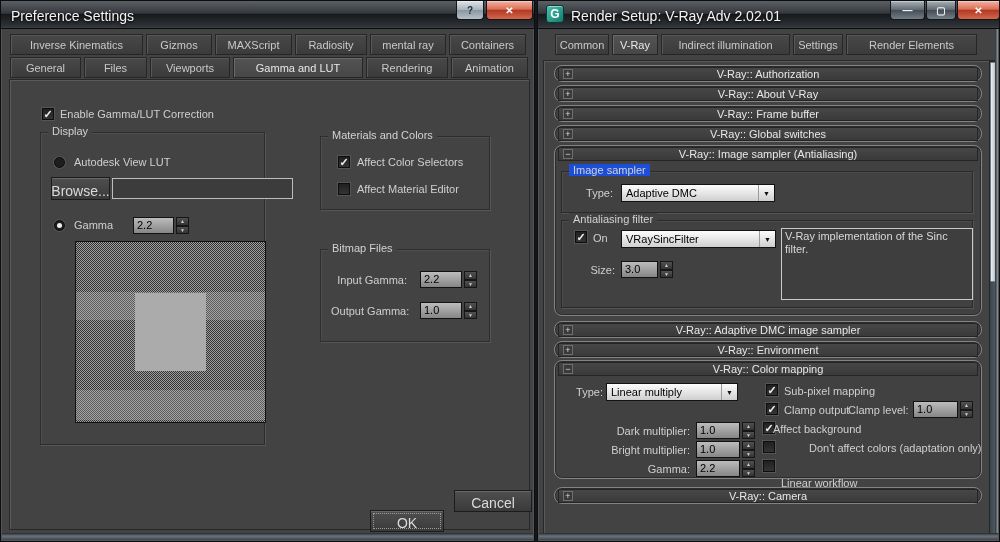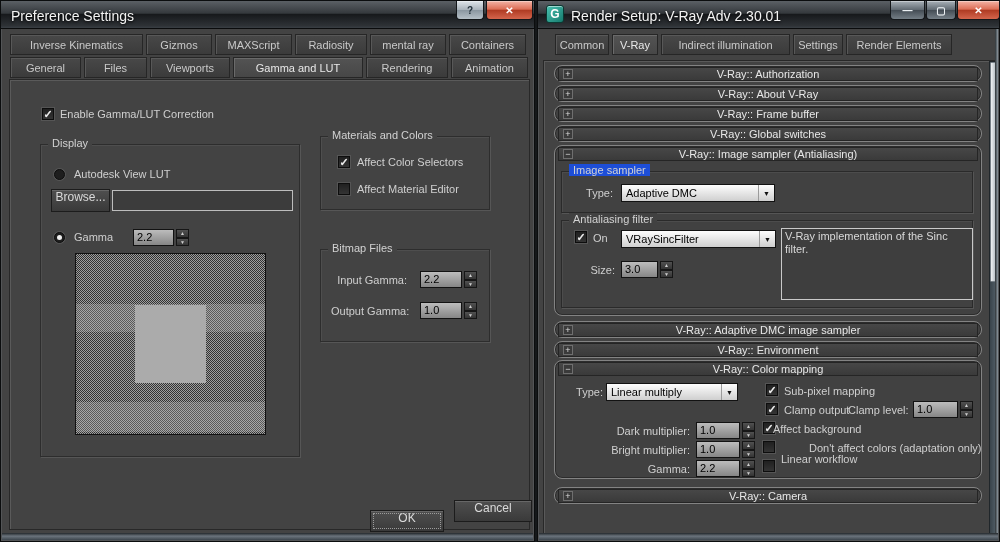--- a/index.html
+++ b/index.html
@@ -51,22 +51,22 @@
   .spin { position:absolute; width:13px; height:17px; display:flex; flex-direction:column; }
   .spin span { flex:1; background:linear-gradient(#515151,#343434); border:1px solid #161616;
                color:#cfcfcf; font-size:5px; line-height:6px; text-align:center; cursor:default; }
   .combo { position:absolute; height:18px; background:linear-gradient(#fdfdfd,#cfcfcf); border:1px solid #121212;
            display:flex; align-items:center; cursor:default; }
   .combo .txt { flex:1; padding-left:4px; font-size:11px; color:#000; white-space:nowrap; overflow:hidden; }
   .combo .arrow { width:16px; align-self:stretch; border-left:1px solid #9b9b9b; display:flex;
                   align-items:center; justify-content:center; font-size:7px; color:#101010; }
   .txtfield { position:absolute; background:#3c3c3c; border:1px solid #bdbdbd; height:21px; color:#ddd; font-size:11px; padding:0 3px; }
   .btn { position:absolute; background:linear-gradient(#4f4f4f,#3a3a3a); border:1px solid #1c1c1c;
-         box-shadow:inset 0 1px 0 #676767; color:#dadada; font-size:12px;
-         display:flex; align-items:flex-start; justify-content:center; cursor:default; }
+         box-shadow:inset 0 1px 0 #676767; color:#dadada; font-size:14px;
+         display:flex; align-items:flex-end; justify-content:center; cursor:default; }
   .btn.def { outline:1px dotted #9c9c9c; outline-offset:-4px; }
 
   
   .calib { position:absolute; border:1px solid #111;
            background-image:conic-gradient(#9f9f9f 25%, #323232 0 50%, #9f9f9f 0 75%, #323232 0);
            background-size:2px 2px; }
   .calib .band { position:absolute; left:0; right:0; height:28px; background:rgba(190,190,190,.28); }
   .calib .square { position:absolute; background:#ababab; }
 
   
@@ -120,21 +120,21 @@
       <div class="tab active" style="width:130px;">Gamma and LUT</div>
       <div class="tab" style="width:82px;">Rendering</div>
       <div class="tab" style="width:77px;">Animation</div>
     </div>
 
     <div class="panel" style="left:8px; top:78px; width:521px; height:451px;">
 
       <div class="cb" style="left:32px; top:28px;"><span>✓</span></div>
       <span class="lbl" style="left:50px; top:28px;">Enable Gamma/LUT Correction</span>
 
-      <div class="group" style="left:30px; top:64px; width:260px; height:313px;">
+      <div class="group" style="left:30px; top:52px; width:225px; height:313px;">
         <span class="group-label">Display</span>
 
         <div class="radio" style="left:13px; top:24px;"></div>
         <span class="lbl" style="left:33px; top:23px;">Autodesk View LUT</span>
 
         <div class="btn" style="left:10px; top:44px; width:59px; height:23px;">
           <span>Browse...</span>
         </div>
         <input class="txtfield" style="left: 71px; top: 45px; width: 181px;" value="">
 
@@ -173,51 +173,51 @@
         <div class="numfield" style="left:99px; top:52px; width:42px;">1.0</div>
         <div class="spin" style="left:143px; top:52px;">
           <span>▲</span>
           <span>▼</span>
         </div>
       </div>
 
       <div class="btn def" style="left:360px; top:430px; width:74px; height:22px;">
         <span>OK</span>
       </div>
-      <div class="btn" style="left:444px; top:420px; width:78px; height:22px;">
+      <div class="btn" style="left:444px; top:410px; width:78px; height:22px;">
         <span>Cancel</span>
       </div>
     </div>
 
     <div class="bstrip"></div>
   </div>
 
   <div class="dlg dlg-right">
     <div class="tbar">
       <div class="logo" style="left:8px; top:4px;">
         <span>G</span>
       </div>
-      <span class="tbar-title" style="left:33px;">Render Setup: V-Ray Adv 2.30.01</span>
+      <span class="tbar-title" style="left:33px;">Render Setup: V-Ray Adv 2.02.01</span>
       <div class="winbtn dark" style="left:352px; width:35px;">
         <span>—</span>
       </div>
       <div class="winbtn dark" style="left:388px; width:30px;">
         <span>▢</span>
       </div>
       <div class="winbtn red" style="left:419px; width:43px;">
         <span>✕</span>
       </div>
     </div>
 
     <div class="tabrow" style="left:17px; top:33px;">
       <div class="tab" style="width:54px;">Common</div>
       <div class="tab active" style="width:46px;">V-Ray</div>
       <div class="tab" style="width:129px;">Indirect illumination</div>
       <div class="tab" style="width:50px;">Settings</div>
-      <div class="tab" style="width:106px;">Render Elements</div>
+      <div class="tab" style="width:131px;">Render Elements</div>
     </div>
 
     <div class="panel" style="left:5px; top:59px; width:452px; height:476px;"></div>
 
     <div class="rollout" style="top:64px; height:17px;">
       <div class="ro-header">
         <span class="ro-toggle">+</span>
         <span>V-Ray:: Authorization</span>
       </div>
     </div>
@@ -330,21 +330,21 @@
       <div class="cb" style="left:208px; top:80px;"></div>
       <span class="lbl" style="left:226px; top:81px;padding-left:28px;">Don't affect colors (adaptation only)</span>
 
       <span class="lbl r" style="left:35px; top:102px; width:100px;">Gamma:</span>
       <div class="numfield" style="left:141px; top:99px; width:44px;">2.2</div>
       <div class="spin" style="left:187px; top:99px;">
         <span>▲</span>
         <span>▼</span>
       </div>
       <div class="cb" style="left:208px; top:99px;"></div>
-      <span class="lbl" style="left:226px; top:92px;text-align:right;">Linear workflow</span>
+      <span class="lbl" style="left:226px; top:116px;text-align:right;">Linear workflow</span>
     </div>
 
     <div class="rollout" style="top:486px; height:17px;">
       <div class="ro-header">
         <span class="ro-toggle">+</span>
         <span>V-Ray:: Camera</span>
       </div>
     </div>
 
     <div class="sbar" style="left:451px; top:60px; height:474px;">

